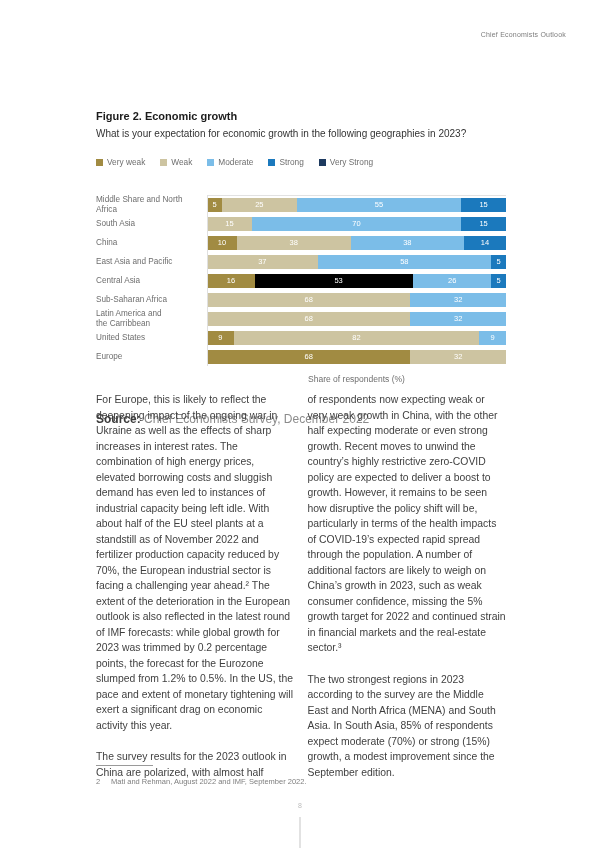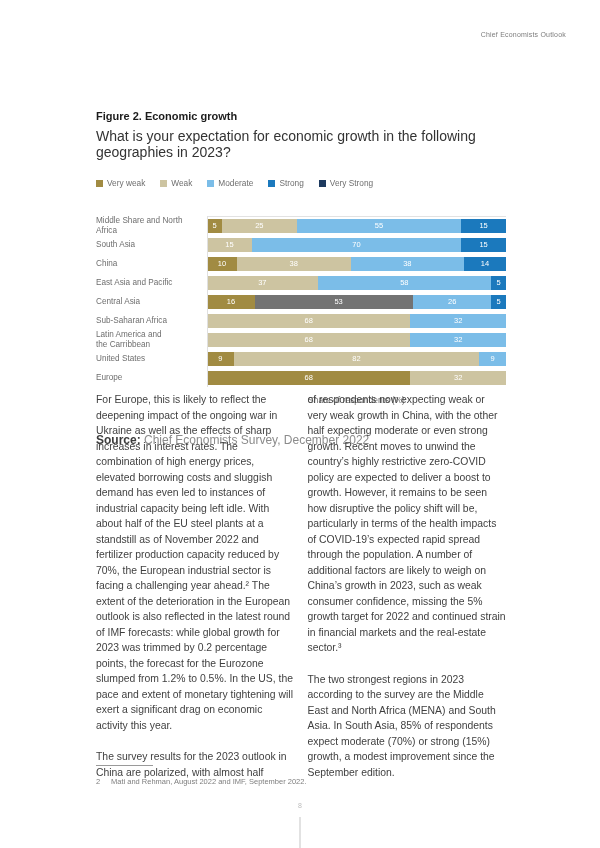--- a/index.html
+++ b/index.html
@@ -30,21 +30,21 @@
   }
   
   .figure-block { top: 110px; }
   .figure-title {
     font-size: 11px;
     font-weight: bold;
     color: #1c1c1c;
     margin-bottom: 6px;
   }
   .figure-subtitle {
-    font-size: 14px;
+    font-size: 10px;
     color: #333333;
     margin-bottom: 18px;
   }
   .legend {
     display: flex;
     align-items: center;
     gap: 15px;
     margin-bottom: 28px;
   }
   .legend-item { display: flex; align-items: center; gap: 4px; }
@@ -229,21 +229,21 @@
             <div class="bar">
               <div class="seg" style="width: 37%; background: rgb(205, 196, 161);">37</div>
               <div class="seg" style="width: 58%; background: rgb(123, 189, 232);">58</div>
               <div class="seg" style="width: 5%; background: rgb(27, 121, 189);">5</div>
             </div>
           </div>
           <div class="chart-row">
             <div class="row-label">Central Asia</div>
             <div class="bar">
               <div class="seg" style="width: 16%; background: rgb(161, 139, 66);">16</div>
-              <div class="seg" style="width: 53%; background: #737373; padding-left: 9px;">53</div>
+              <div class="seg" style="width: 53%; background: #000000; padding-left: 9px;">53</div>
               <div class="seg" style="width: 26%; background: rgb(123, 189, 232);">26</div>
               <div class="seg" style="width: 5%; background: rgb(27, 121, 189);">5</div>
             </div>
           </div>
           <div class="chart-row">
             <div class="row-label">Sub-Saharan Africa</div>
             <div class="bar">
               <div class="seg" style="width: 68%; background: rgb(205, 196, 161);">68</div>
               <div class="seg" style="width: 32%; background: rgb(123, 189, 232);">32</div>
             </div>

